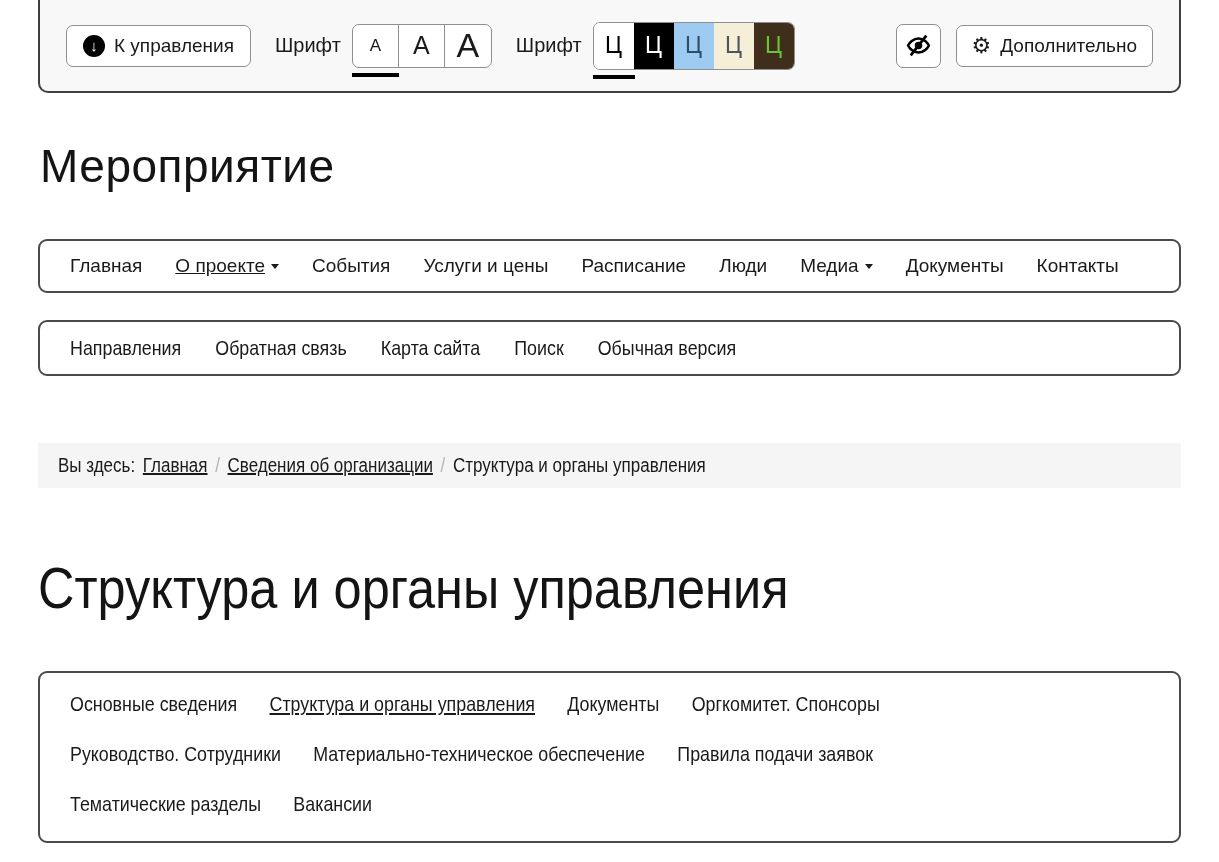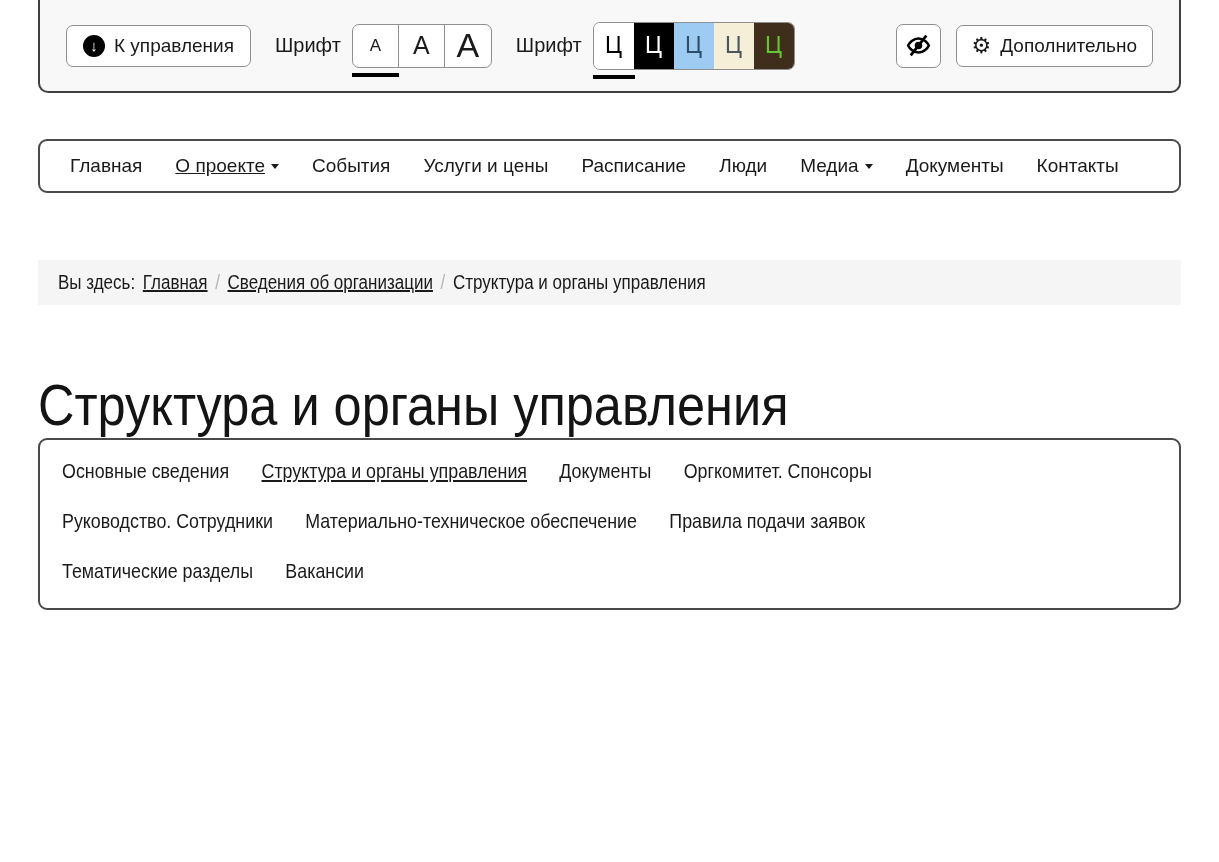--- a/index.html
+++ b/index.html
@@ -53,21 +53,21 @@
   .secondary-nav .cond { display:flex; align-items:center; gap:40px; font-size:21px; }
 
   
   .breadcrumb { margin-top:67px; background:#f5f5f5; padding:11px 20px; font-size:20px; }
   .breadcrumb .cond { display:flex; align-items:center; gap:9px; white-space:nowrap; }
   .crumb-link { color:#1a1a1a; text-decoration:underline; }
   .crumb-current { color:#1a1a1a; }
   .crumb-sep { color:#b5b5b5; }
 
   
-  .section-nav { padding:6px 22px 12px; }
+  .section-nav { margin-top:50px; padding:6px 30px 12px; }
   .tab-row { height:50px; display:flex; align-items:center; gap:38px; font-size:21px; }
   .tab-item { color:#1a1a1a; text-decoration:none; white-space:nowrap; }
   .tab-item.active { text-decoration:underline; }
 
   .eye-svg { display:block; }
 </style>
 </head>
 <body>
 
 <div class="container">
@@ -103,39 +103,49 @@
         <line x1="4.5" y1="21.5" x2="19.5" y2="2.5" stroke="#000" stroke-width="2.6"></line>
       </svg>
     </button>
 
     <button class="btn settings-btn">
       <span class="gear-glyph">⚙</span>
       <span>Дополнительно</span>
     </button>
   </div>
 
+  <h1 class="site-title">Мероприятие</h1>
 
   <nav class="nav-box main-nav">
     <a class="nav-item" href="#">Главная</a>
     <a class="nav-item active" href="#">
       <span>О проекте</span>
       <span class="caret"></span>
     </a>
     <a class="nav-item" href="#">События</a>
     <a class="nav-item" href="#">Услуги и цены</a>
     <a class="nav-item" href="#">Расписание</a>
     <a class="nav-item" href="#">Люди</a>
     <a class="nav-item" href="#">
       <span>Медиа</span>
       <span class="caret"></span>
     </a>
     <a class="nav-item" href="#">Документы</a>
     <a class="nav-item" href="#">Контакты</a>
   </nav>
 
+  <nav class="nav-box secondary-nav">
+    <div class="cond">
+      <a class="nav-item" href="#">Направления</a>
+      <a class="nav-item" href="#">Обратная связь</a>
+      <a class="nav-item" href="#">Карта сайта</a>
+      <a class="nav-item" href="#">Поиск</a>
+      <a class="nav-item" href="#">Обычная версия</a>
+    </div>
+  </nav>
 
   <div class="breadcrumb">
     <div class="cond">
       <span>Вы здесь:</span>
       <a class="crumb-link" href="#">Главная</a>
       <span class="crumb-sep">/</span>
       <a class="crumb-link" href="#">Сведения об организации</a>
       <span class="crumb-sep">/</span>
       <span class="crumb-current">Структура и органы управления</span>
     </div>

